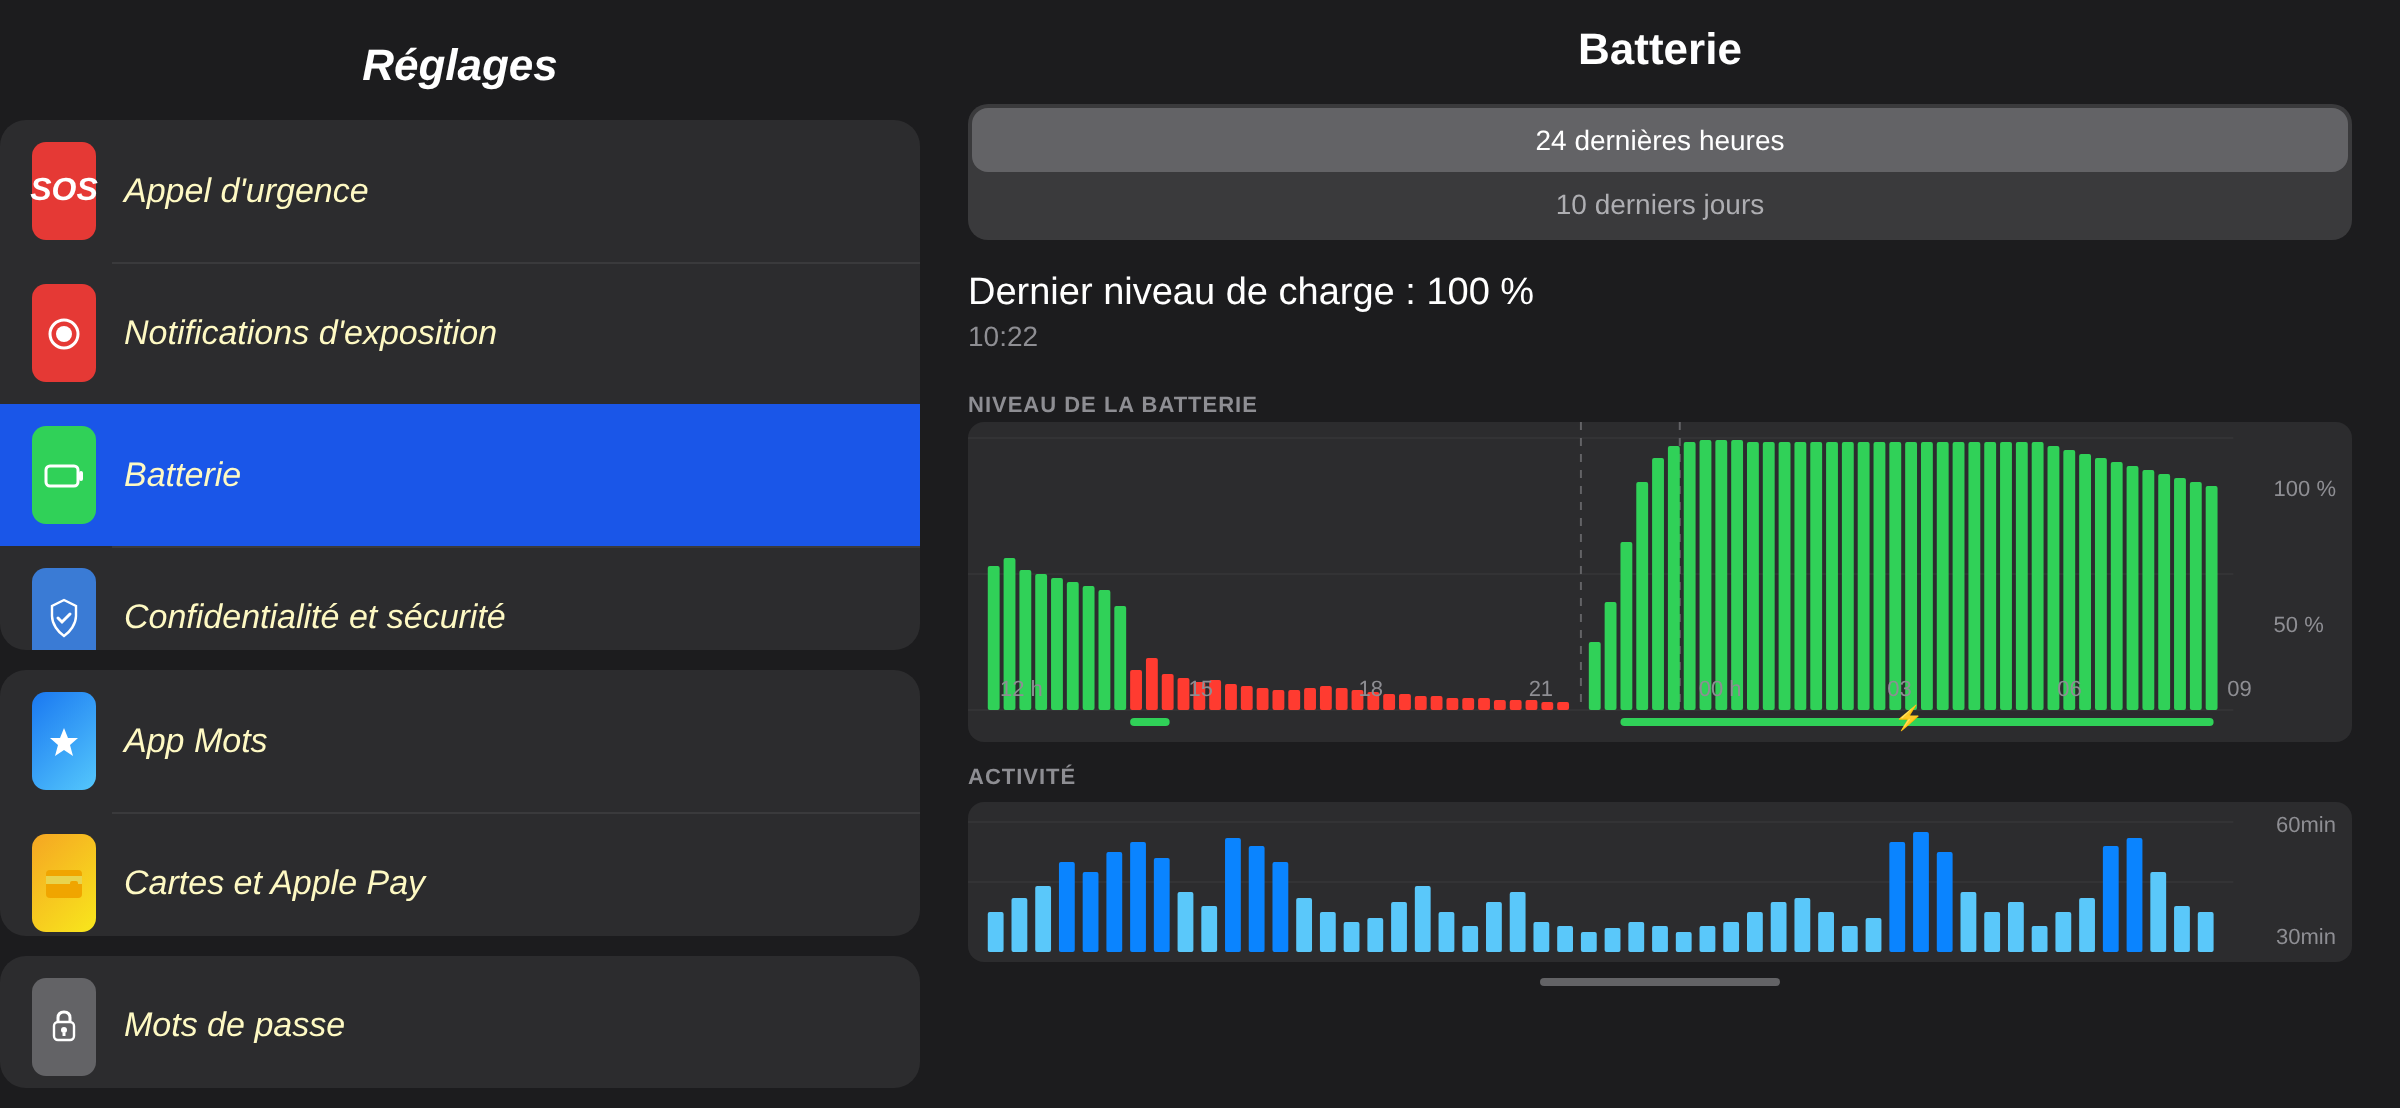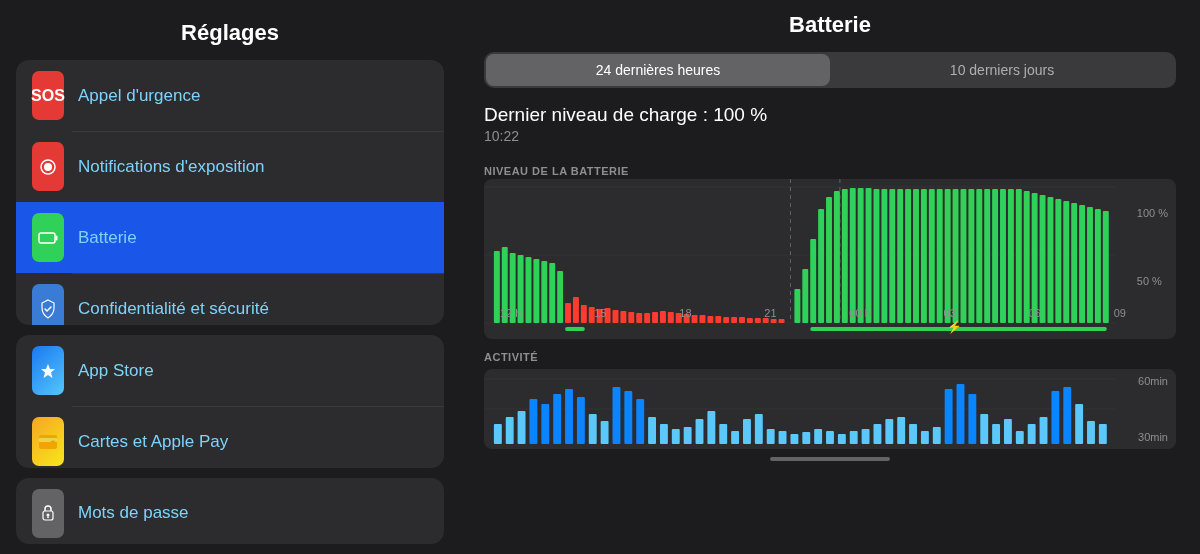--- a/index.html
+++ b/index.html
@@ -12,22 +12,23 @@
       overflow: hidden;
     }
 
     
     .sidebar {
       width: 460px;
       min-width: 460px;
       background: #1c1c1e;
       display: flex;
       flex-direction: column;
-      padding: 0 16px;
+      padding: 0 0;
       padding-top: 8px;
+      font-style: italic;
     }
 
     .sidebar-title {
       color: #ffffff;
       font-size: 22px;
       font-weight: 600;
       text-align: center;
       padding: 12px 0 14px 0;
     }
 
@@ -67,21 +68,21 @@
       border-radius: 7px;
       margin-right: 14px;
       display: flex;
       align-items: center;
       justify-content: center;
       flex-shrink: 0;
       font-size: 16px;
     }
 
     .sidebar-item .item-label {
-      color: #7dd3fc;
+      color: #fef9c3;
       font-size: 17px;
       font-weight: 400;
     }
 
     
     .icon-sos { background: #e53935; color: white; font-weight: 800; font-size: 11px; }
     .icon-notif { background: #e53935; color: white; font-size: 14px; }
     .icon-battery { background: #30d158; color: white; }
     .icon-privacy { background: #3a7bd5; color: white; }
     .icon-appstore { background: linear-gradient(135deg, #1a78f1, #54c7fc); color: white; font-size: 13px; }
@@ -104,20 +105,21 @@
       padding-bottom: 14px;
     }
 
     
     .tabs-container {
       background: #3a3a3c;
       border-radius: 10px;
       display: flex;
       padding: 2px;
       margin-bottom: 16px;
+      flex-direction: column;
     }
 
     .tab-btn {
       flex: 1;
       padding: 8px 0;
       border-radius: 8px;
       border: none;
       cursor: pointer;
       font-size: 14px;
       font-weight: 500;
@@ -308,21 +310,21 @@
     </div>
   </div>
 
   <div class="sidebar-group">
     <div class="sidebar-item">
       <div class="icon-wrap icon-appstore">
         <svg width="18" height="18" viewBox="0 0 18 18" fill="none">
           <path d="M9 2L11 7H16L12 10.5L13.5 16L9 13L4.5 16L6 10.5L2 7H7L9 2Z" fill="white"></path>
         </svg>
       </div>
-      <span class="item-label">App Store</span>
+      <span class="item-label">App Mots</span>
     </div>
     <div class="sidebar-item">
       <div class="icon-wrap icon-wallet">
         <svg width="20" height="16" viewBox="0 0 20 16" fill="none">
           <rect x="1" y="1" width="18" height="14" rx="2" fill="#f0a500"></rect>
           <rect x="1" y="4" width="18" height="4" fill="#e8d44d"></rect>
           <rect x="13" y="6.5" width="4" height="4" rx="1" fill="#f0a500"></rect>
         </svg>
       </div>
       <span class="item-label">Cartes et Apple Pay</span>

